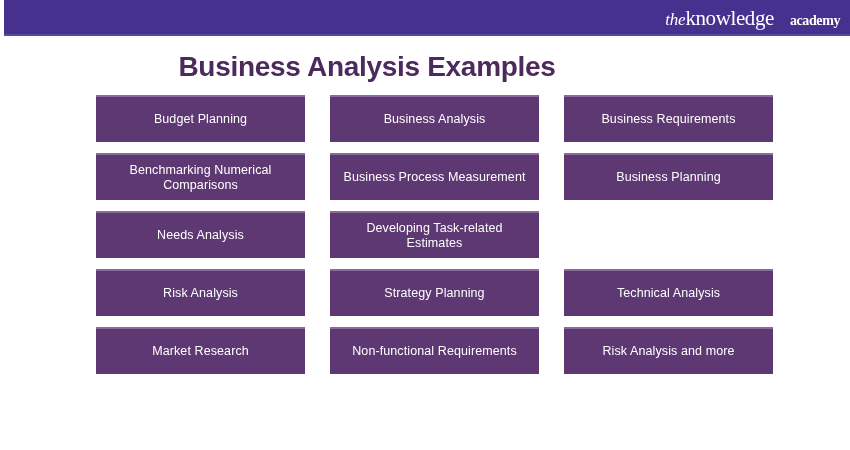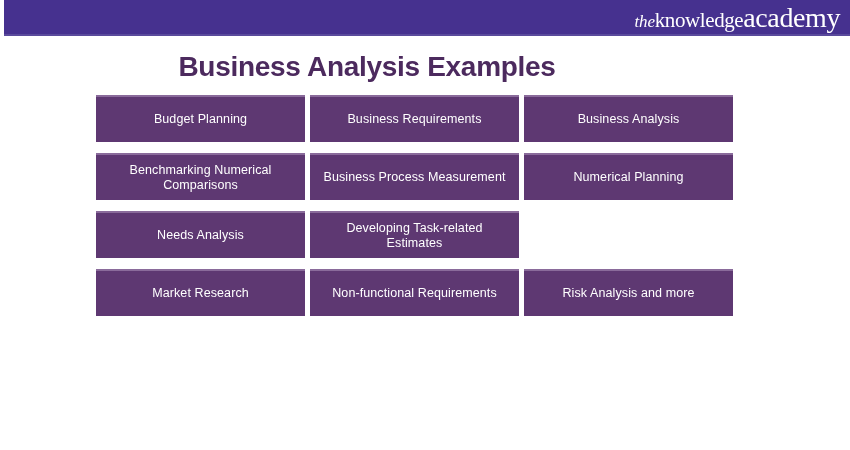--- a/index.html
+++ b/index.html
@@ -56,23 +56,24 @@
     font-weight: 400;
     font-size: 17px;
     letter-spacing: -0.2px;
   }
   .logo-knowledge {
     font-weight: 400;
     font-size: 21px;
     letter-spacing: -0.4px;
   }
   .logo-academy {
-    font-weight: 400;
-    font-size: 28px;
+    font-weight: 700;
+    font-size: 14px;
     letter-spacing: -0.4px;
+    margin-left: 16px;
   }
 
   
   .page-title {
     position: absolute;
     top: 50px;
     left: 0;
     width: 734px;
     text-align: center;
     font-size: 28px;
@@ -87,21 +88,21 @@
     position: absolute;
     top: 95px;
     left: 96px;
     width: 658px;
     display: flex;
     flex-direction: column;
     row-gap: 11px;
   }
   .grid-row {
     display: flex;
-    column-gap: 5px;
+    column-gap: 25px;
   }
   .cell {
     flex: 0 0 209px;
     width: 209px;
     height: 47px;
     background: #5E3872;
     border-top: 2px solid #8a6b9b;
     box-sizing: border-box;
     display: flex;
     align-items: center;
@@ -132,49 +133,60 @@
 
   <div class="page-title">Business Analysis Examples</div>
 
   <div class="grid">
 
     <div class="grid-row">
       <div class="cell">
         <span class="cell-label">Budget Planning</span>
       </div>
       <div class="cell">
+        <span class="cell-label">Business Analysis</span>
+      </div>
+      <div class="cell">
         <span class="cell-label">Business Requirements</span>
       </div>
-      <div class="cell">
-        <span class="cell-label">Business Analysis</span>
-      </div>
     </div>
 
     <div class="grid-row">
       <div class="cell">
         <span class="cell-label">Benchmarking Numerical Comparisons</span>
       </div>
       <div class="cell">
         <span class="cell-label">Business Process Measurement</span>
       </div>
       <div class="cell">
-        <span class="cell-label">Numerical Planning</span>
+        <span class="cell-label">Business Planning</span>
       </div>
     </div>
 
     <div class="grid-row">
       <div class="cell">
         <span class="cell-label">Needs Analysis</span>
       </div>
       <div class="cell">
         <span class="cell-label">Developing Task-related Estimates</span>
       </div>
     </div>
 
 
+    <div class="grid-row">
+      <div class="cell">
+        <span class="cell-label">Risk Analysis</span>
+      </div>
+      <div class="cell">
+        <span class="cell-label">Strategy Planning</span>
+      </div>
+      <div class="cell">
+        <span class="cell-label">Technical Analysis</span>
+      </div>
+    </div>
 
     <div class="grid-row">
       <div class="cell">
         <span class="cell-label">Market Research</span>
       </div>
       <div class="cell">
         <span class="cell-label">Non-functional Requirements</span>
       </div>
       <div class="cell">
         <span class="cell-label">Risk Analysis and more</span>

